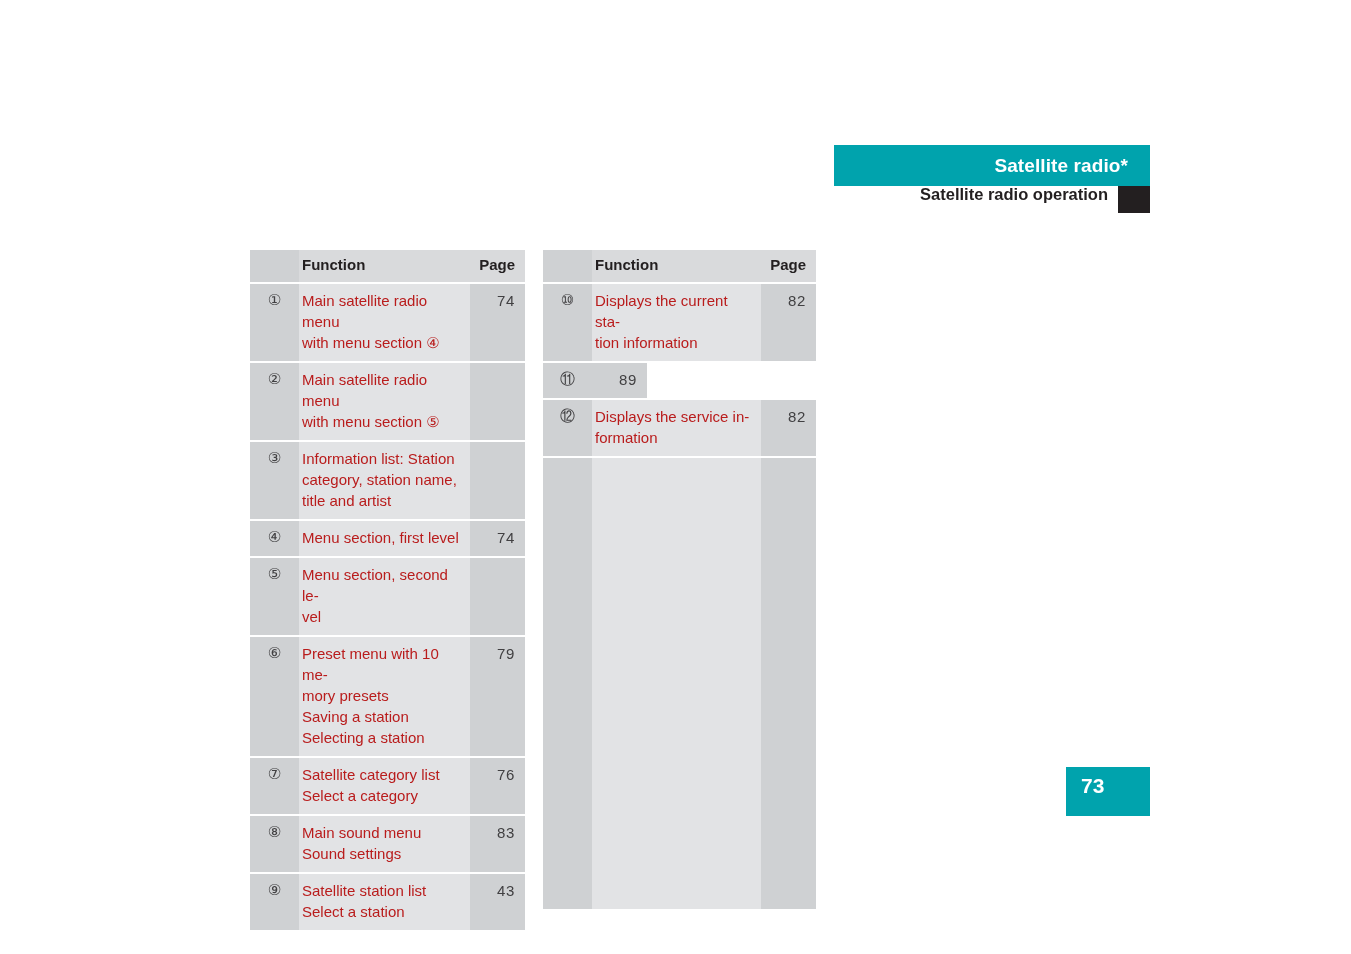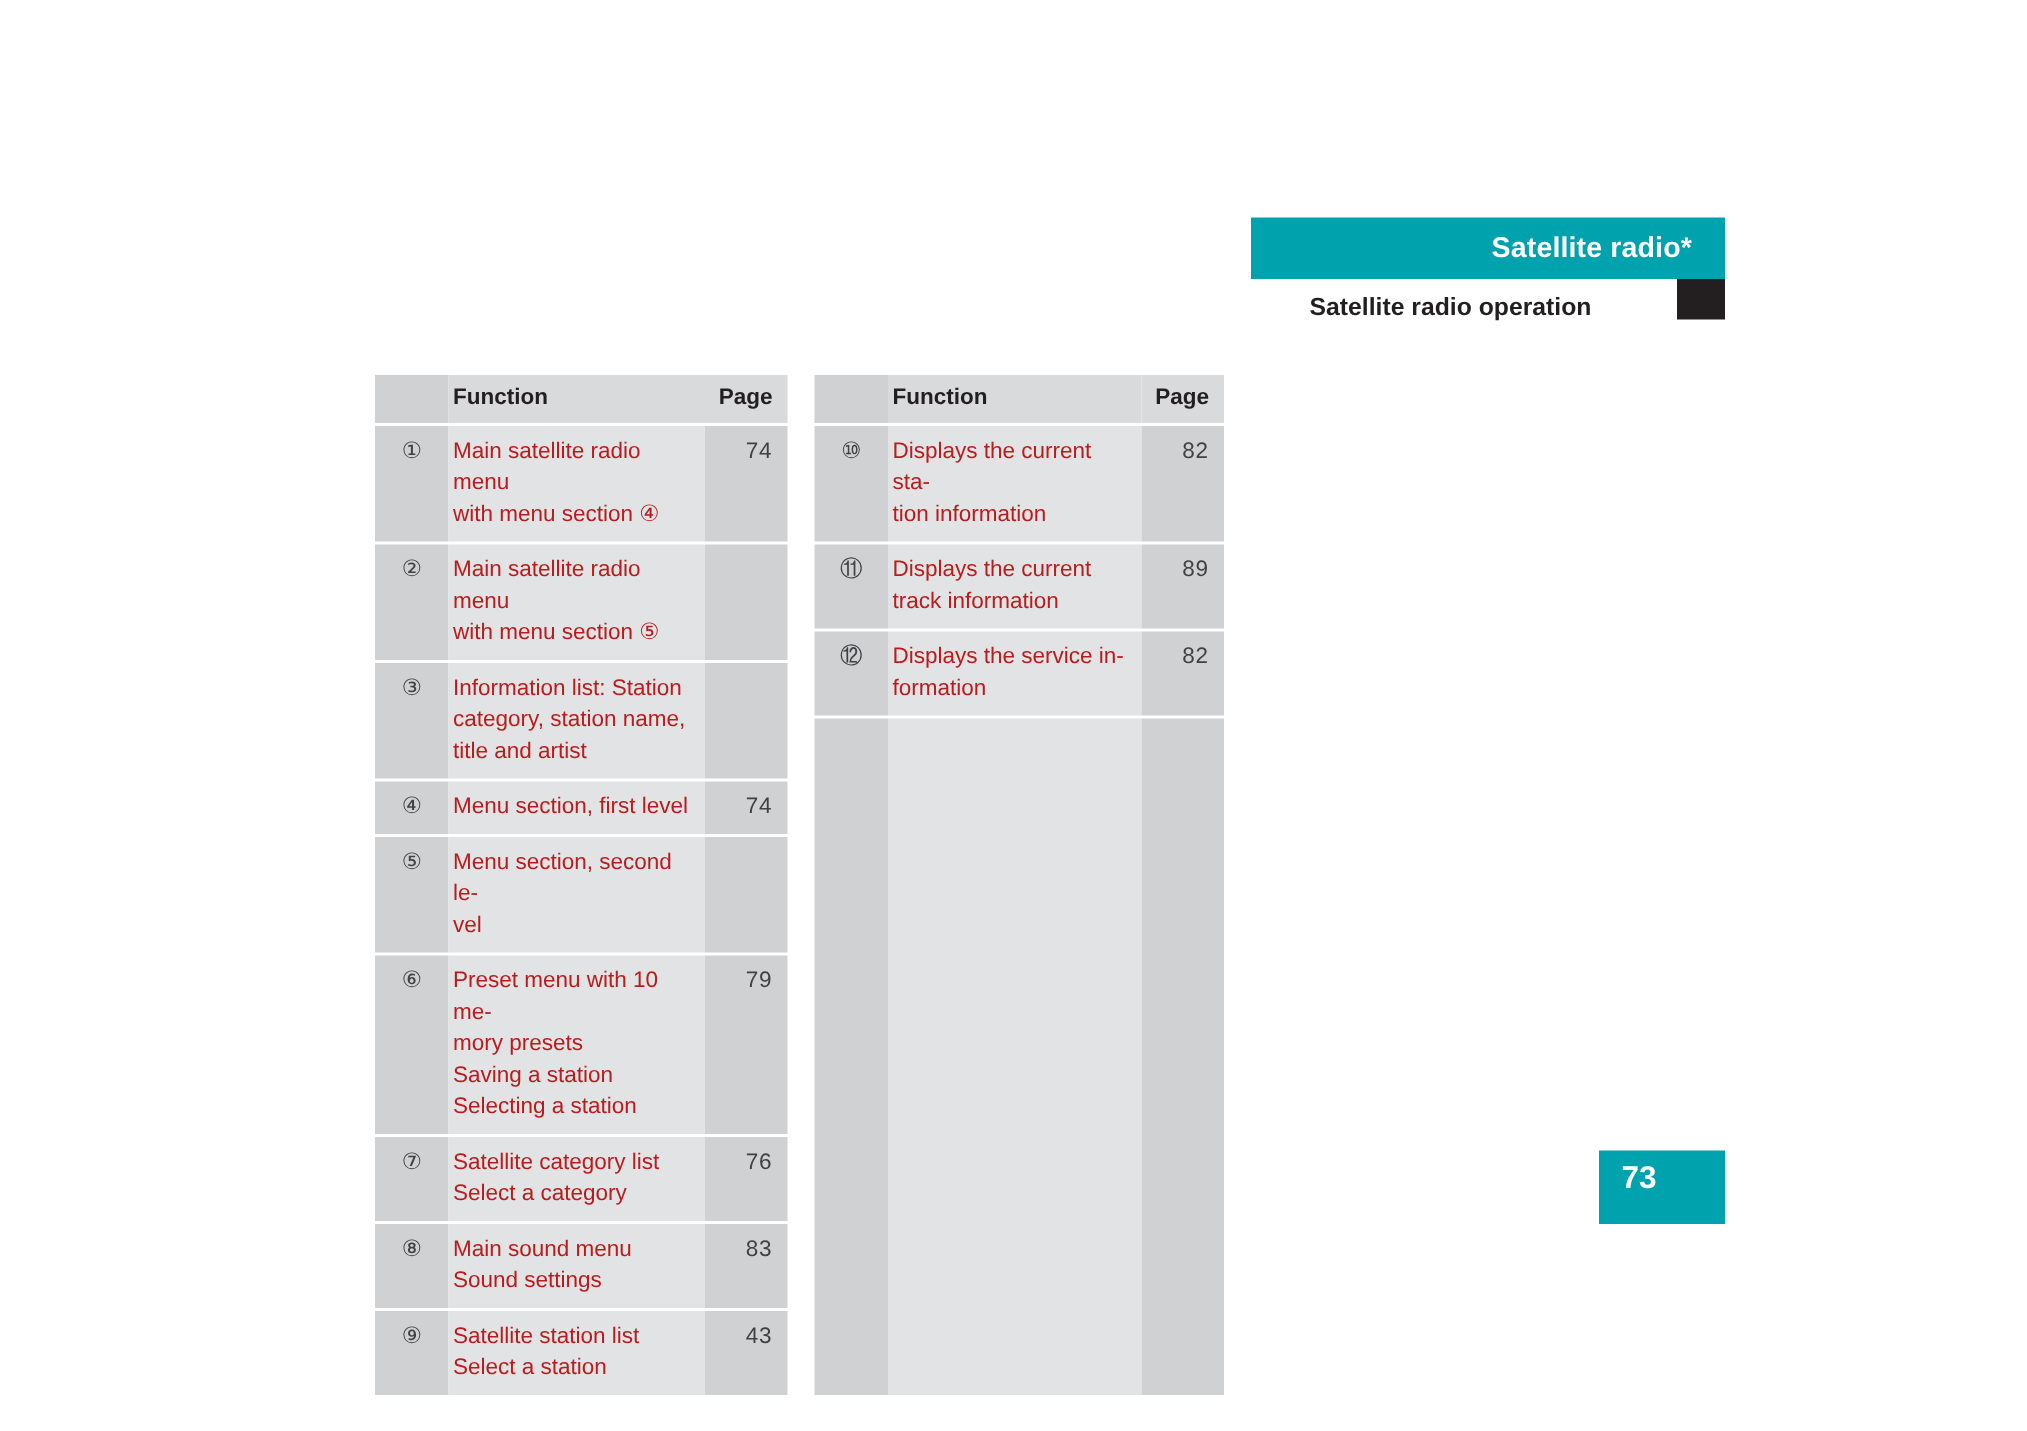--- a/index.html
+++ b/index.html
@@ -35,24 +35,23 @@
   .header-title {
     color: #ffffff;
     font-size: 19px;
     font-weight: bold;
     letter-spacing: 0.1px;
     line-height: 1;
   }
   .subheader-row {
     height: 27px;
     display: flex;
-    align-items: flex-end;
+    align-items: flex-start;
     justify-content: flex-end;
     position: relative;
-    gap: 47px;
   }
   .subheader-title {
     color: #231f20;
     font-size: 16.5px;
     font-weight: bold;
     line-height: 1;
     margin-right: 10px;
     white-space: nowrap;
   }
   .edge-tab {
@@ -317,24 +316,20 @@
 tion information</span>
       </div>
       <div class="c-pg">
         <span class="pg-text">82</span>
       </div>
     </div>
     <div class="trow">
       <div class="c-num">
         <span class="num-glyph">⑪</span>
       </div>
-      <div class="c-fn">
-        <span class="fn-text">Displays the current
-track information</span>
-      </div>
       <div class="c-pg">
         <span class="pg-text">89</span>
       </div>
     </div>
     <div class="trow">
       <div class="c-num">
         <span class="num-glyph">⑫</span>
       </div>
       <div class="c-fn">
         <span class="fn-text">Displays the service in-

